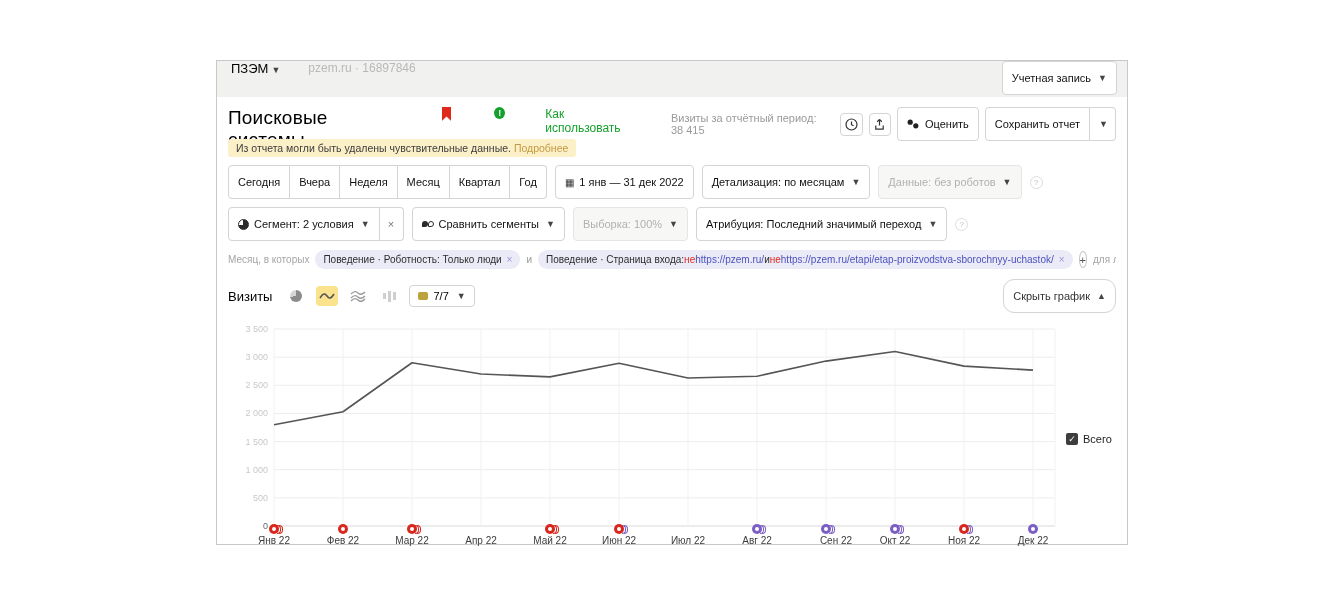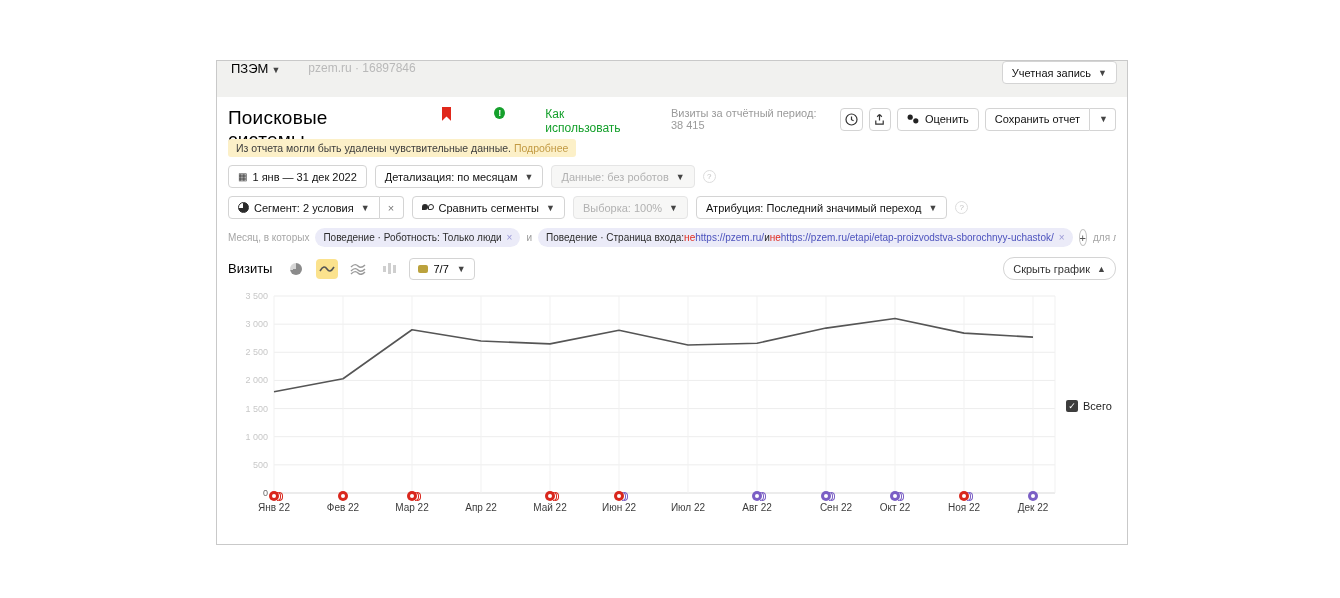--- a/index.html
+++ b/index.html
@@ -9,21 +9,21 @@
   .panel { position:absolute; left:216px; top:60px; width:912px; height:485px;
            border:1px solid #c9c9c9; background:#fff; }
 
   
   .topbar { height:36px; background:#f1f1ef; display:flex; align-items:flex-start; padding:0 10px 0 14px; }
   .counter-name { font-size:13px; color:#000; cursor:pointer; }
   .chev { font-size:9px; color:#444; margin-left:3px; }
   .counter-id { font-size:12px; color:#b9b9b9; margin-left:28px; }
   .topbar-spacer { flex:1; }
   .btn { display:inline-flex; align-items:center; gap:5px; background:#fff; border:1px solid #d4d4d4;
-         border-radius:4px; font-size:11px; color:#111; padding:0 9px; height:23px; cursor:pointer; white-space:nowrap;
+         border-radius:4px; font-size:11px; color:#111; padding:16px 9px; height:23px; cursor:pointer; white-space:nowrap;
          font-family:"Liberation Sans", sans-serif; }
   .btn.disabled { background:#f7f7f6; color:#b1b1b1; border-color:#e5e5e5; }
   .btn .chev { margin-left:2px; }
 
   .body { padding:8px 11px 0 11px; }
 
   
   .title-row { margin-top:2px; height:30px; display:flex; align-items:flex-start;gap:35px; }
   .page-title { font-size:19px; font-weight:400; color:#000; letter-spacing:0.2px; }
   .bookmark { width:10px; height:14px; background:#e0281b; margin:0 8px 0 10px;
@@ -163,20 +163,28 @@
       </div>
 
       <div>
         <span class="banner">
           <span>Из отчета могли быть удалены чувствительные данные.</span>
           <a>Подробнее</a>
         </span>
       </div>
 
       <div class="frow">
+        <span class="bgroup">
+          <button class="btn">Сегодня</button>
+          <button class="btn">Вчера</button>
+          <button class="btn">Неделя</button>
+          <button class="btn">Месяц</button>
+          <button class="btn">Квартал</button>
+          <button class="btn">Год</button>
+        </span>
         <button class="btn">
           <span class="cal-ico">▦</span>
           <span>1 янв — 31 дек 2022</span>
         </button>
         <button class="btn">
           <span>Детализация: по месяцам</span>
             <span class="chev">▼</span>
         </button>
         <button class="btn disabled">
           <span>Данные: без роботов</span>

